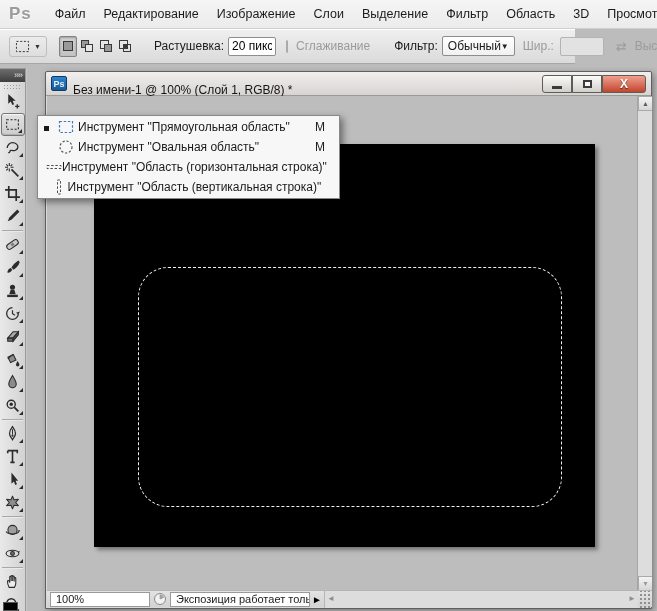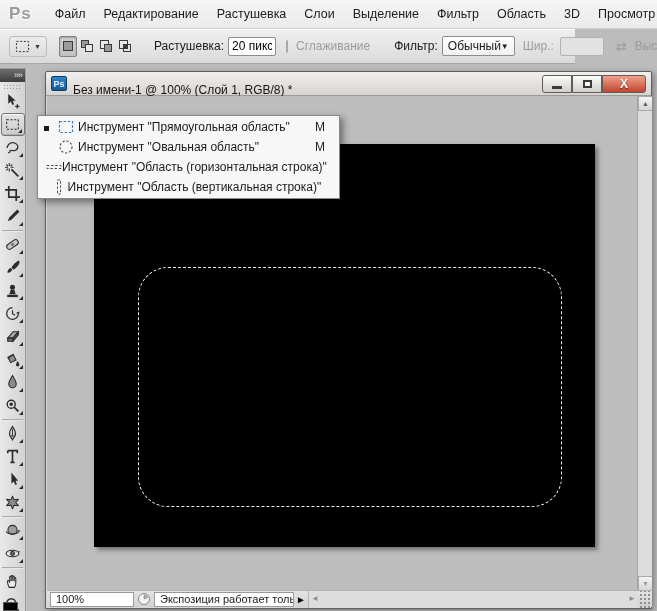--- a/index.html
+++ b/index.html
@@ -167,21 +167,21 @@
   .statusbar {
     position:absolute; left:1px; bottom:1px; width:605px; height:17px;
     background:linear-gradient(#e3e3e3,#d2d2d2);
     border-top:1px solid #b5b5b5;
     display:flex; align-items:center; font-size:11px;
   }
   .status-field {
     height:15px; background:#ffffff; border:1px solid #9a9a9a;
     display:flex; align-items:center; padding:0 5px; white-space:nowrap; overflow:hidden;
   }
-  .zoom-field { width:84px; margin-left:3px; }
+  .zoom-field { width:100px; margin-left:3px; }
   .status-icon { margin:0 3px; }
   .msg-field { width:140px; }
   .flyout-arrow { font-size:10px; color:#000; margin:0 2px; }
   .hscrollbar {
     flex:1; height:17px; position:relative; background:#dddddd;
     border-left:1px solid #b5b5b5;
   }
   .hscrollbar .left-arrow { position:absolute; left:2px; top:3px; font-size:8px; color:#8e8e8e; }
   .hscrollbar .right-arrow { position:absolute; right:2px; top:3px; font-size:8px; color:#8e8e8e; }
   .grip {
@@ -203,21 +203,21 @@
   .flyout-label { flex:1; white-space:nowrap; }
   .flyout-shortcut { width:24px; font-size:12px; }
 </style>
 </head>
 <body>
 
 <div class="menubar">
   <span class="ps-logo">Ps</span>
   <span class="menu-item">Файл</span>
   <span class="menu-item">Редактирование</span>
-  <span class="menu-item">Растушевка</span>
+  <span class="menu-item">Изображение</span>
   <span class="menu-item">Слои</span>
   <span class="menu-item">Выделение</span>
   <span class="menu-item">Фильтр</span>
   <span class="menu-item">Область</span>
   <span class="menu-item">3D</span>
   <span class="menu-item">Просмотр</span>
 
 </div>
 
 <div class="optionsbar">

